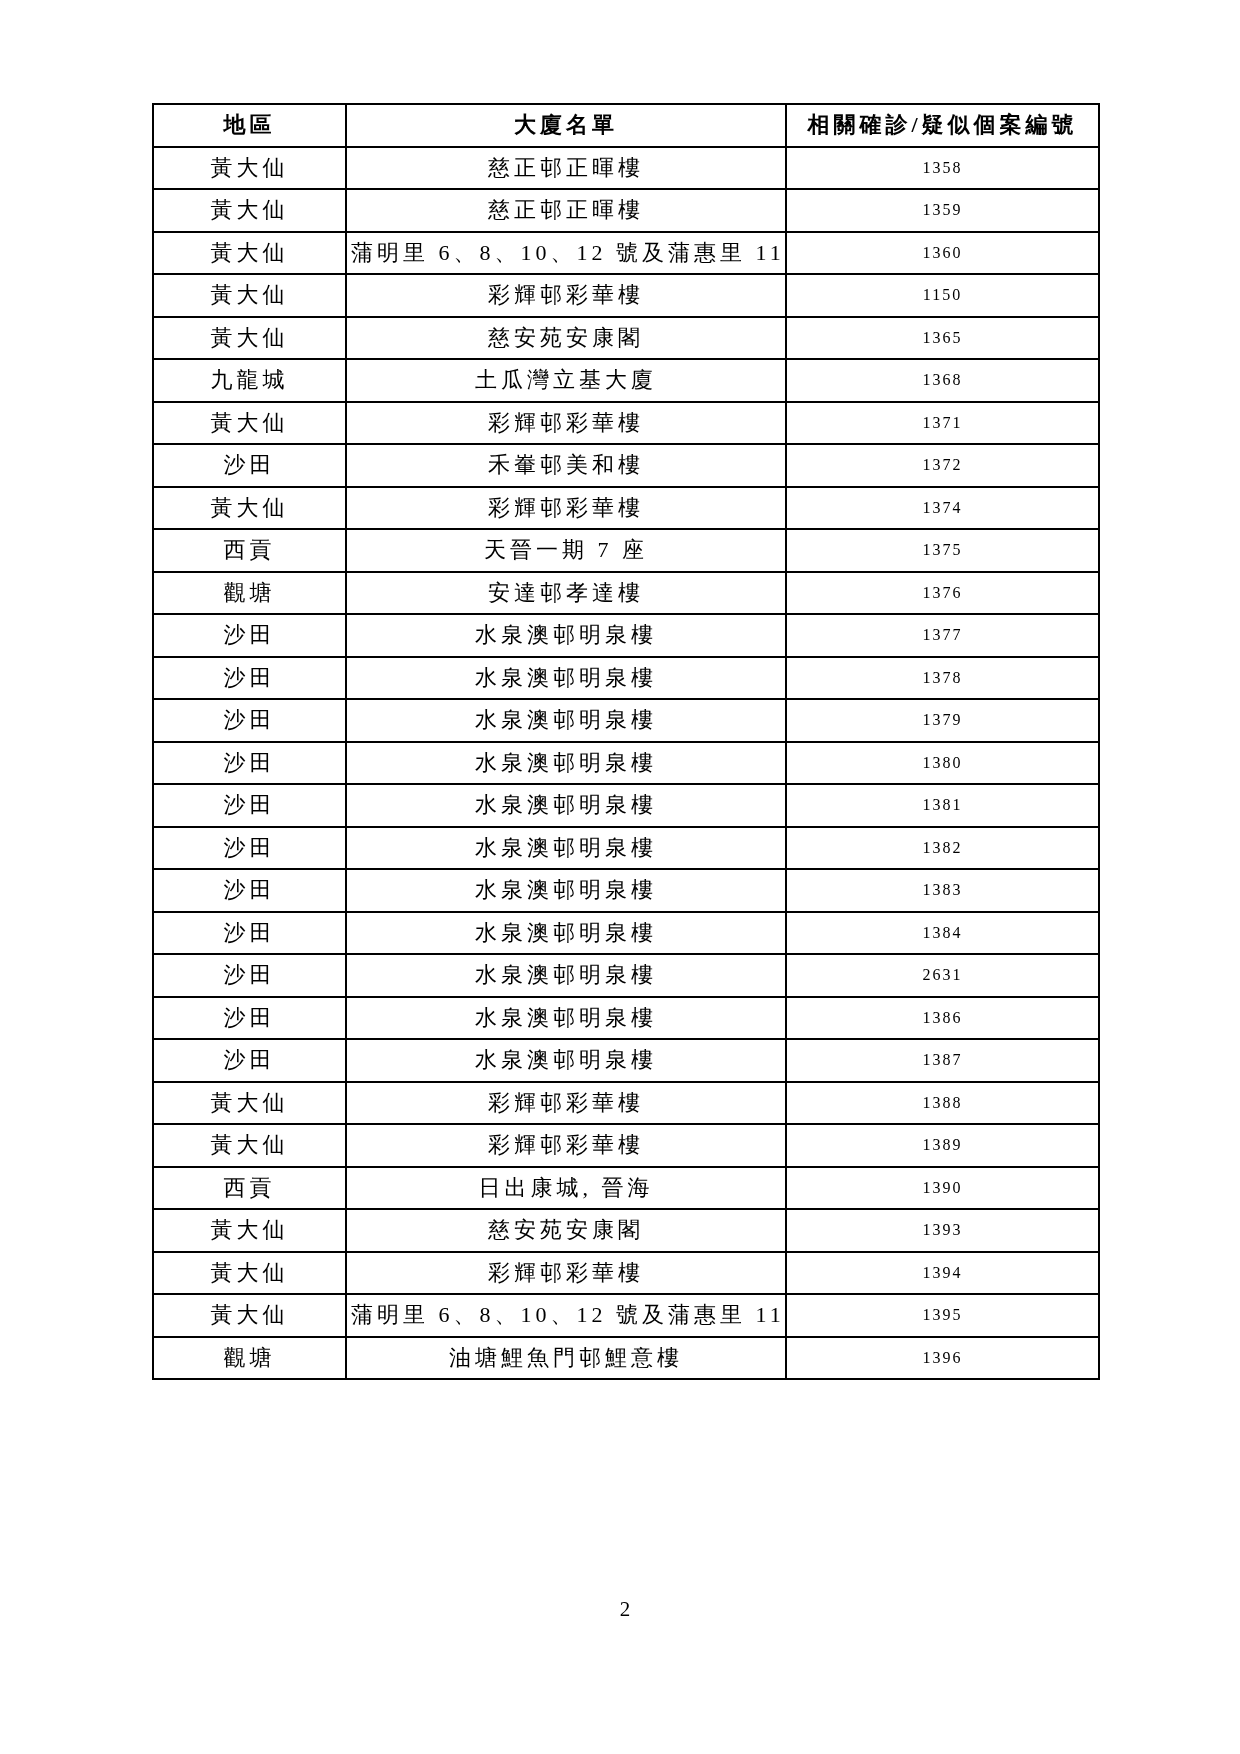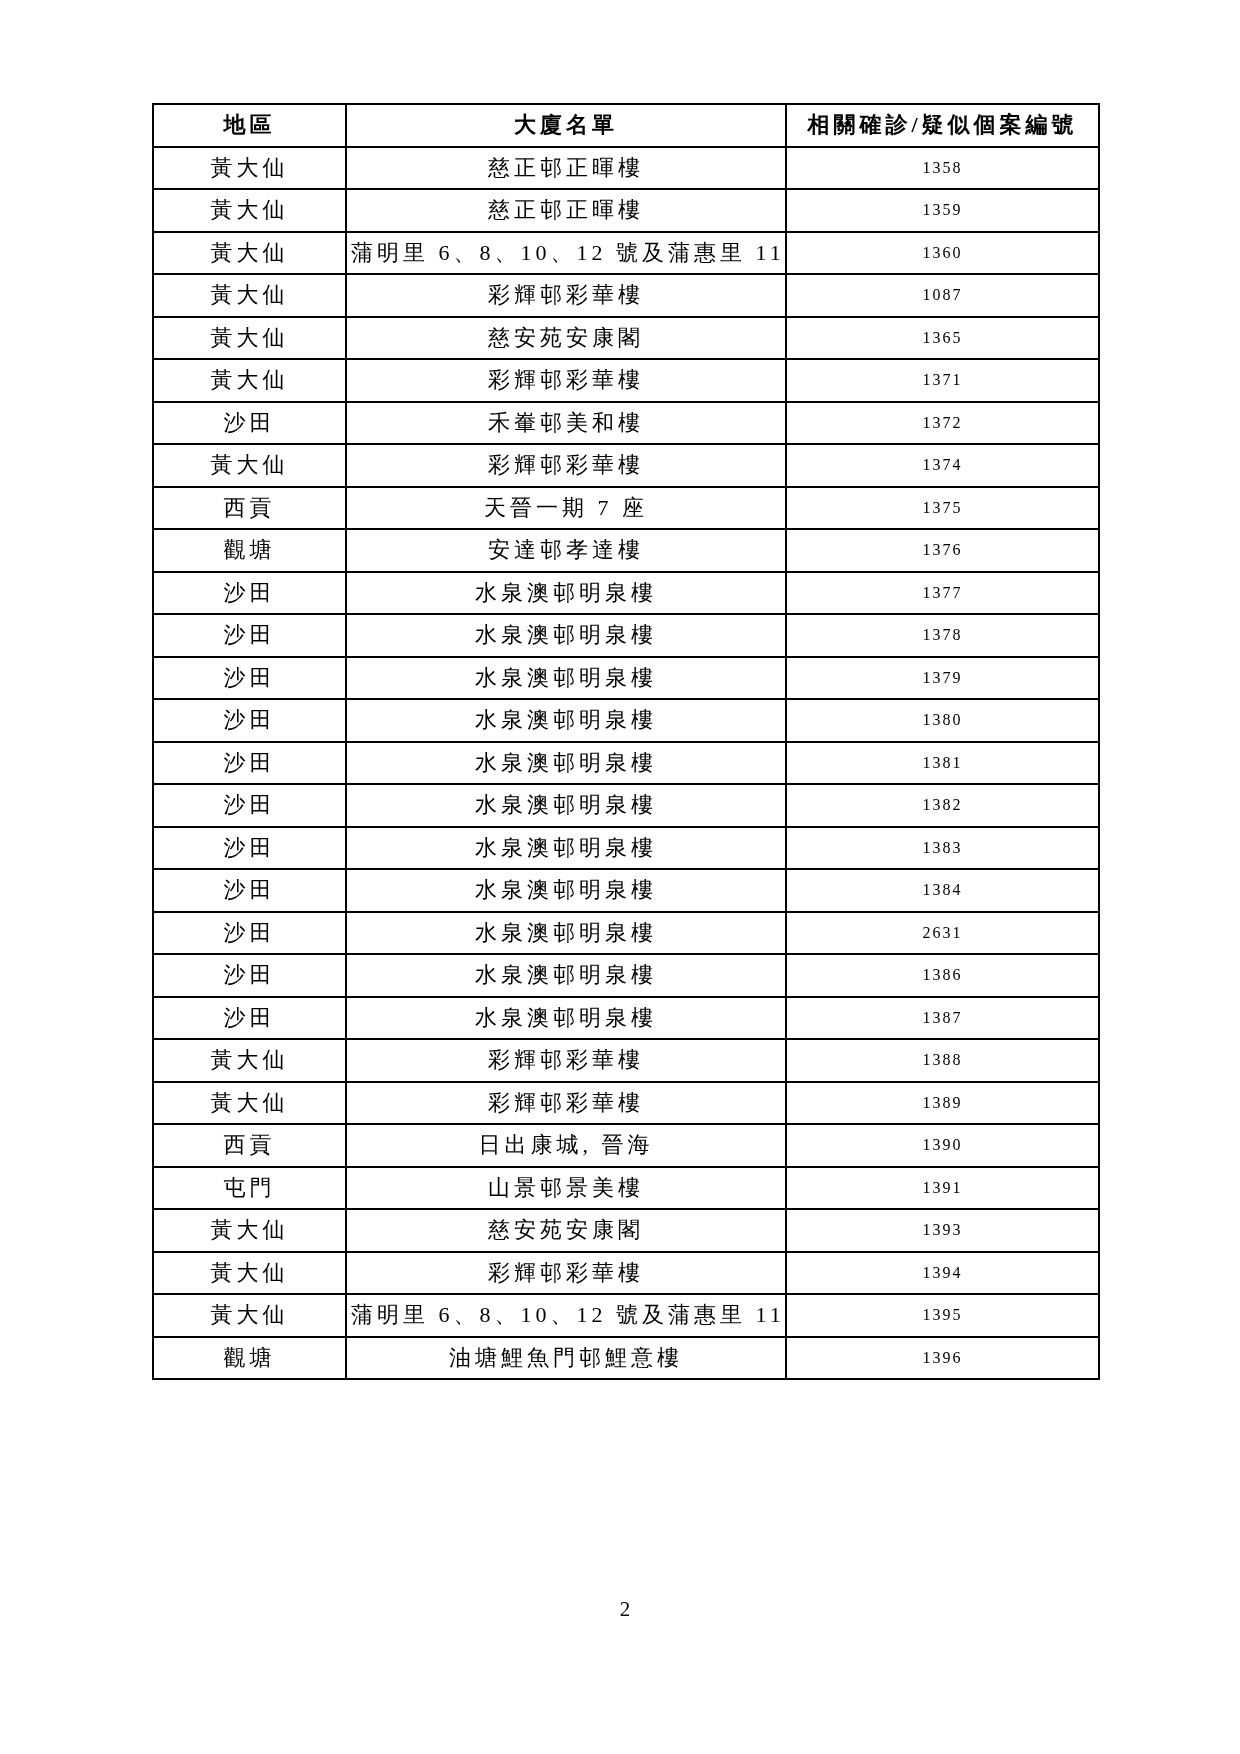--- a/index.html
+++ b/index.html
@@ -88,26 +88,31 @@
           <td class="case_no">1359</td>
         </tr>
         <tr>
           <td class="district">黃大仙</td>
           <td class="building">蒲明里 6、8、10、12 號及蒲惠里 11 號</td>
           <td class="case_no">1360</td>
         </tr>
         <tr>
           <td class="district">黃大仙</td>
           <td class="building">彩輝邨彩華樓</td>
-          <td class="case_no">1087</td>
+          <td class="case_no">1150</td>
         </tr>
         <tr>
           <td class="district">黃大仙</td>
           <td class="building">慈安苑安康閣</td>
           <td class="case_no">1365</td>
+        </tr>
+        <tr>
+          <td class="district">九龍城</td>
+          <td class="building">土瓜灣立基大廈</td>
+          <td class="case_no">1368</td>
         </tr>
         <tr>
           <td class="district">黃大仙</td>
           <td class="building">彩輝邨彩華樓</td>
           <td class="case_no">1371</td>
         </tr>
         <tr>
           <td class="district">沙田</td>
           <td class="building">禾輋邨美和樓</td>
           <td class="case_no">1372</td>
@@ -189,25 +194,20 @@
         </tr>
         <tr>
           <td class="district">黃大仙</td>
           <td class="building">彩輝邨彩華樓</td>
           <td class="case_no">1389</td>
         </tr>
         <tr>
           <td class="district">西貢</td>
           <td class="building">日出康城, 晉海</td>
           <td class="case_no">1390</td>
-        </tr>
-        <tr>
-          <td class="district">屯門</td>
-          <td class="building">山景邨景美樓</td>
-          <td class="case_no">1391</td>
         </tr>
         <tr>
           <td class="district">黃大仙</td>
           <td class="building">慈安苑安康閣</td>
           <td class="case_no">1393</td>
         </tr>
         <tr>
           <td class="district">黃大仙</td>
           <td class="building">彩輝邨彩華樓</td>
           <td class="case_no">1394</td>

